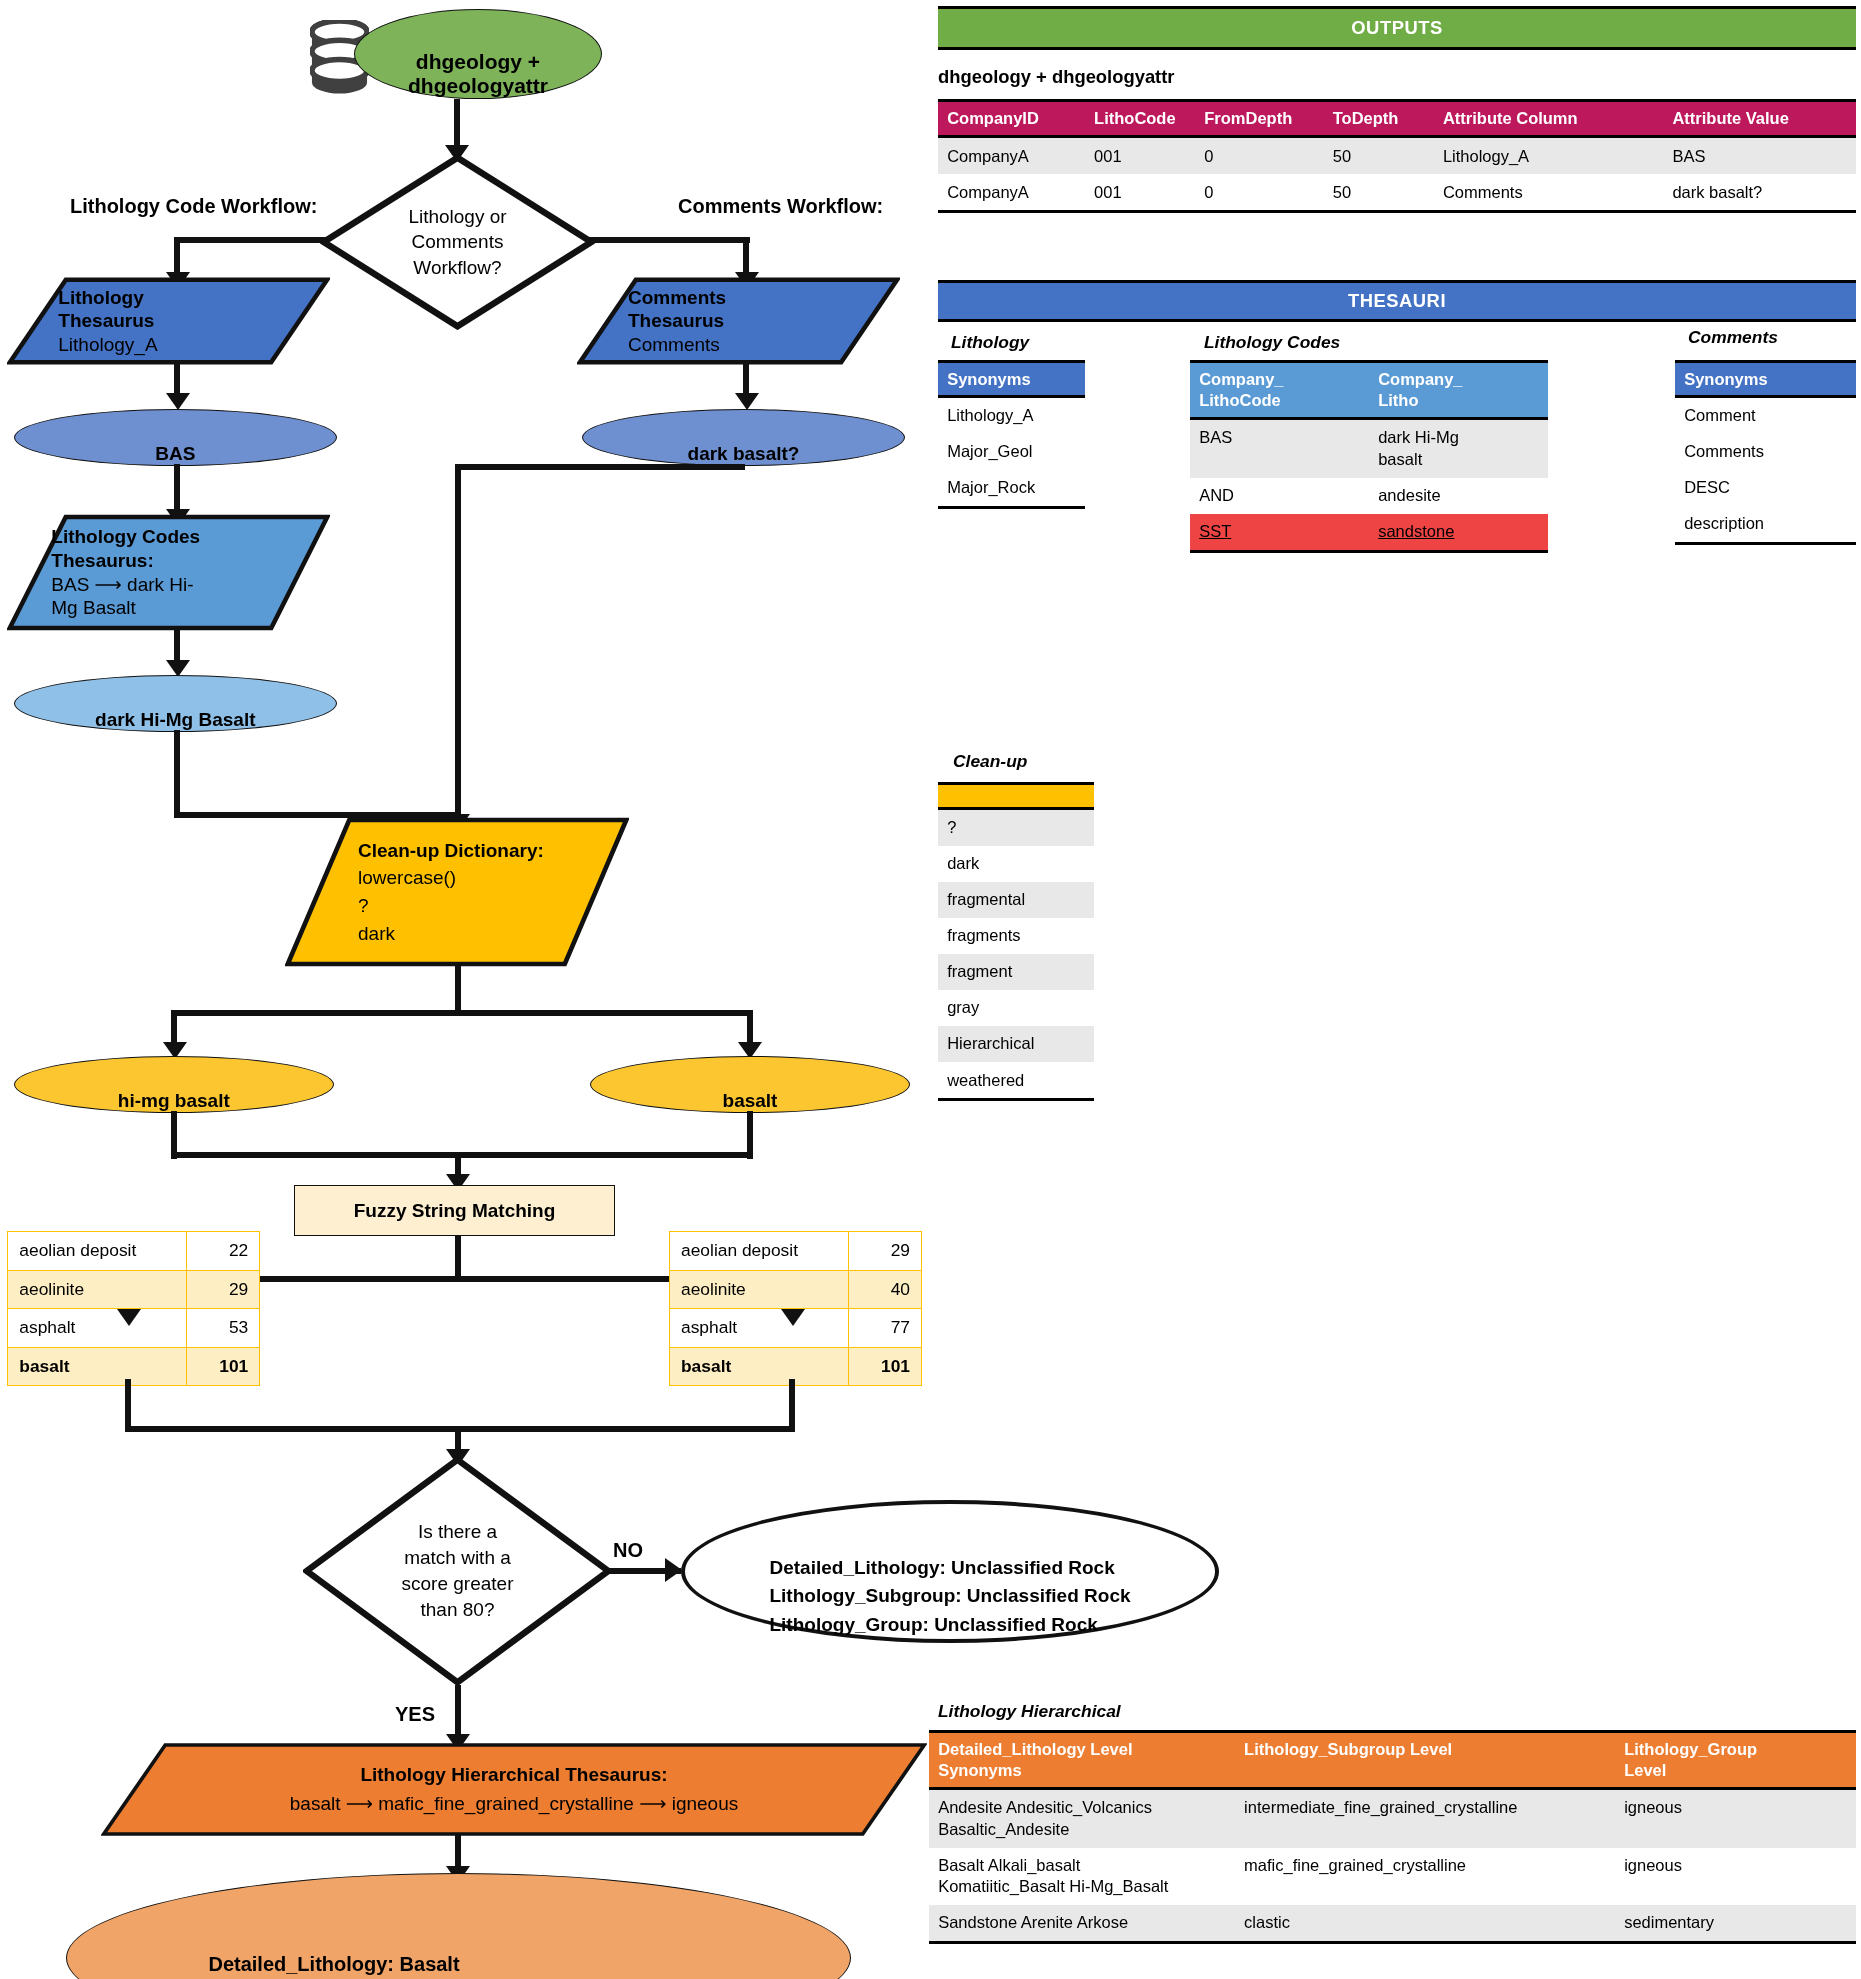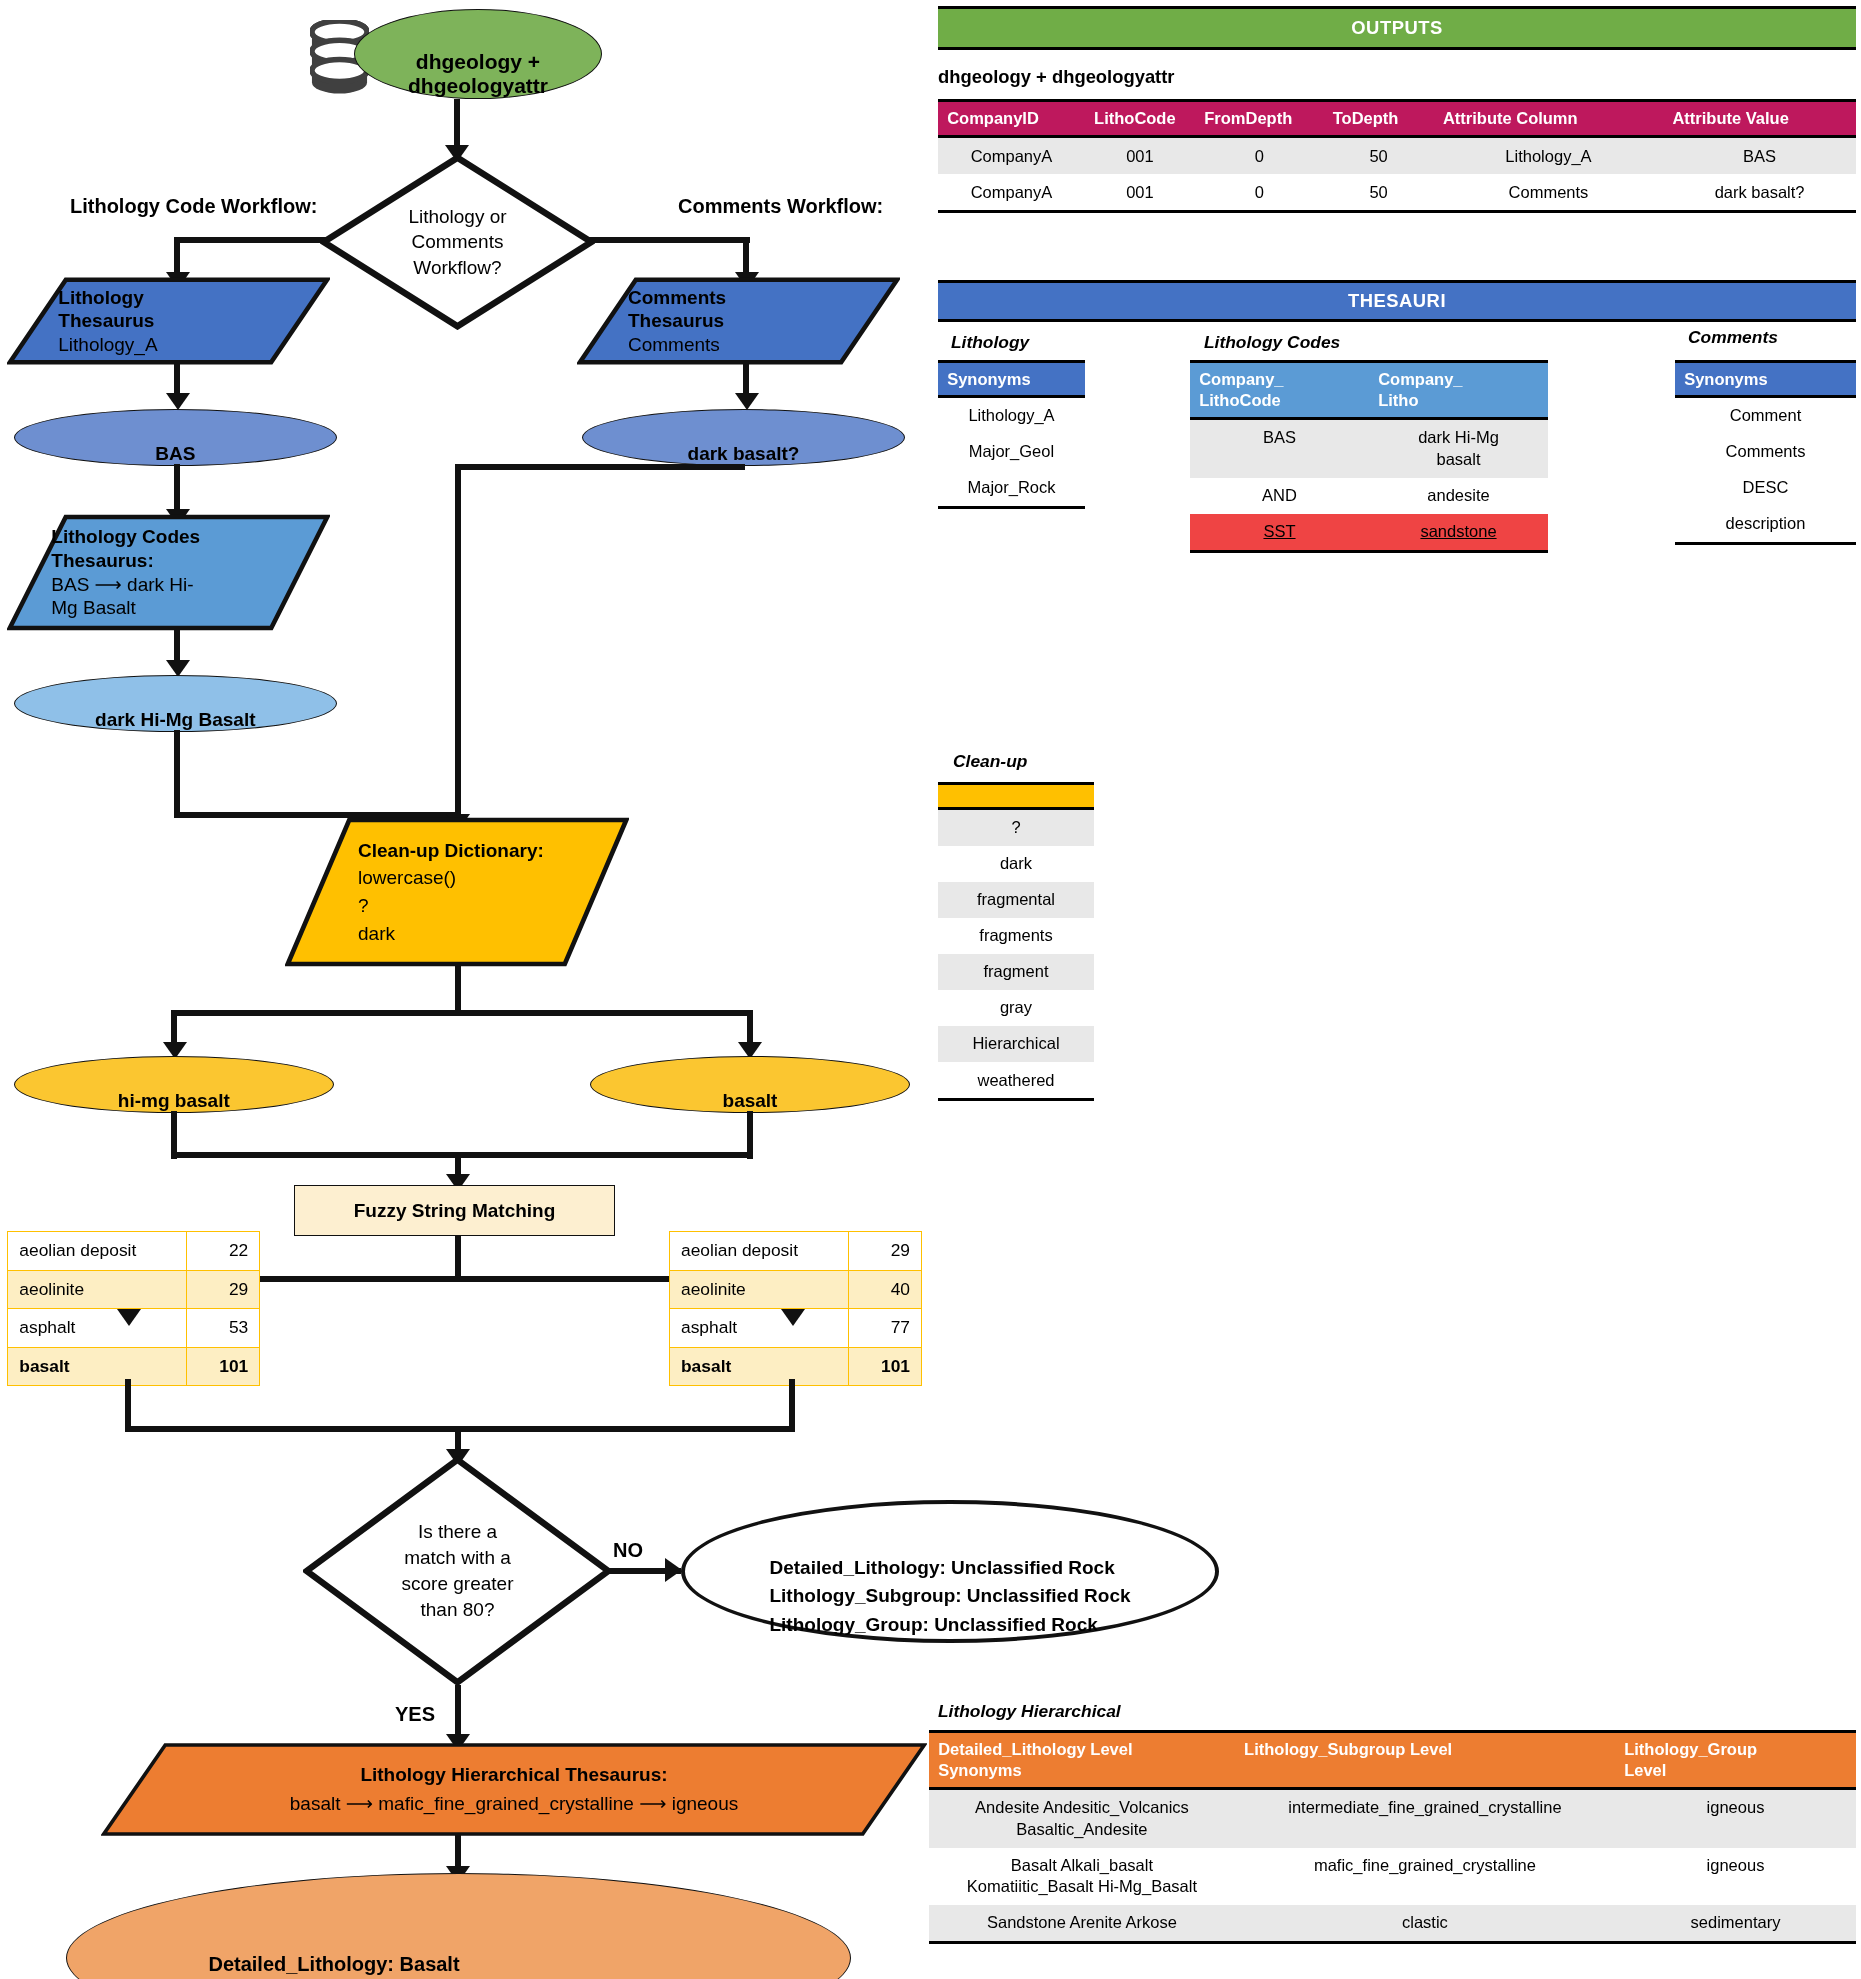--- a/index.html
+++ b/index.html
@@ -60,21 +60,21 @@
     letter-spacing:0.5px;
   }
   .capt { position:absolute; font-weight:bold; font-style:italic; font-size:17.4px; white-space:nowrap;}
   .capt.ni { font-style:normal; }
 
   table.dt { position:absolute; border-collapse:collapse; font-size:16.5px; }
   table.dt th {
     color:#fff; font-weight:bold; text-align:left; vertical-align:top;
     padding:6.4px 9.2px; line-height:1.25;
   }
-  table.dt td { padding:7.3px 9.2px; text-align:center; vertical-align:top; line-height:1.3; }
+  table.dt td { padding:7.3px 9.2px; text-align:left; vertical-align:top; line-height:1.3; }
   table.dt thead tr { border-top:3.7px solid #000; border-bottom:3.7px solid #000; }
   table.dt tbody tr:last-child { border-bottom:3.7px solid #000; }
 
   
   table.fz { position:absolute; border-collapse:collapse; font-size:17.4px;
              border:1.8px solid #FFC000; }
   table.fz td { border:1.8px solid #FFC000; padding:8.3px 11px; }
   table.fz td.num { text-align:right; width:73px; }
   table.fz tr.alt td { background:#FDEEC3; }
   table.fz tr.bold td { font-weight:bold; }

